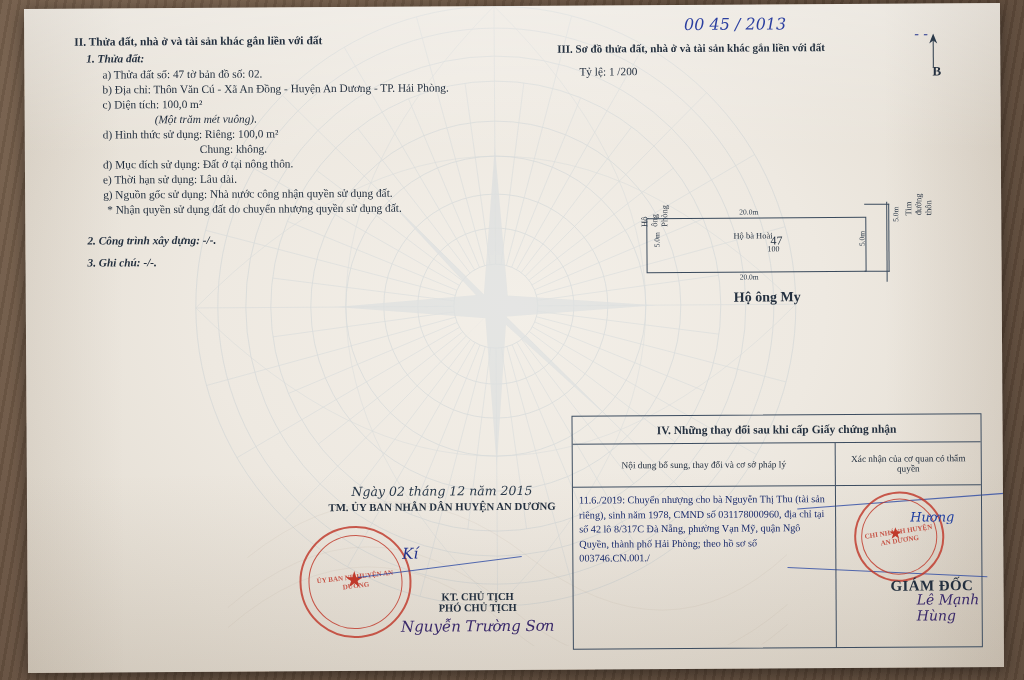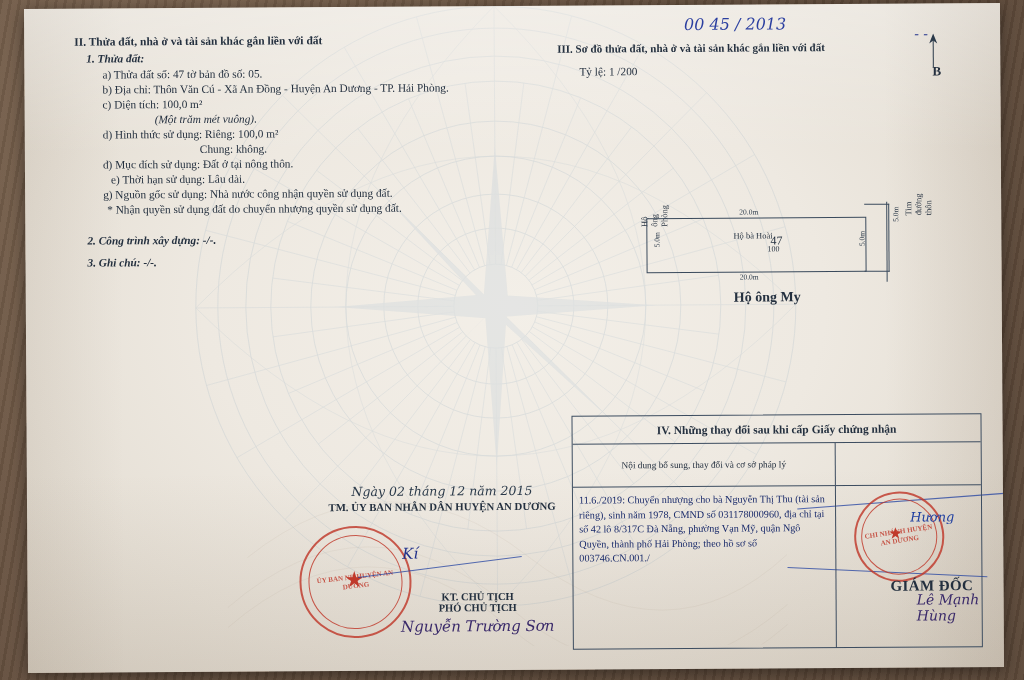--- a/index.html
+++ b/index.html
@@ -192,28 +192,28 @@
     </svg>
 
     <div class="content">
 
       <div class="topnote" style="left:660px;top:10px;">00 45 / 2013</div>
       <div class="ink" style="left:890px;top:22px;font-size:14px;">- -</div>
 
       <div class="sec-title" style="left:50px;top:27px;font-style:normal;">II. Thửa đất, nhà ở và tài sản khác gắn liền với đất</div>
       <div class="ln it bld" style="left:62px;top:44px;">1. Thửa đất:</div>
 
-      <div class="ln" style="left:78px;top:60px;">a) Thửa đất số:  47              tờ bản đồ số: 05.</div>
+      <div class="ln" style="left:78px;top:60px;">a) Thửa đất số:  47              tờ bản đồ số: 02.</div>
       <div class="ln" style="left:78px;top:75px;">b) Địa chỉ: Thôn Văn Cú - Xã An Đồng - Huyện An Dương - TP. Hải Phòng.</div>
       <div class="ln" style="left:78px;top:90px;">c) Diện tích:  100,0 m²</div>
       <div class="ln it" style="left:130px;top:105px;">(Một trăm mét vuông).</div>
       <div class="ln" style="left:78px;top:120px;">d) Hình thức sử dụng:  Riêng:   100,0 m²</div>
       <div class="ln" style="left:175px;top:135px;">Chung:   không.</div>
       <div class="ln" style="left:78px;top:150px;">đ) Mục đích sử dụng: Đất ở tại nông thôn.</div>
-      <div class="ln" style="left:78px;top:165px;margin-left:8px;">e) Thời hạn sử dụng: Lâu dài.</div>
+      <div class="ln" style="left:78px;top:165px;">e) Thời hạn sử dụng: Lâu dài.</div>
       <div class="ln" style="left:78px;top:180px;">g) Nguồn gốc sử dụng: Nhà nước công nhận quyền sử dụng đất.</div>
       <div class="ln" style="left:82px;top:195px;">* Nhận quyền sử dụng đất do chuyển nhượng quyền sử dụng đất.</div>
 
       <div class="ln it bld" style="left:62px;top:226px;">2. Công trình xây dựng: -/-.</div>
       <div class="ln it bld" style="left:62px;top:248px;">3. Ghi chú: -/-.</div>
 
       <div class="rtitle" style="left:533px;top:37px;">III. Sơ đồ thửa đất, nhà ở và tài sản khác gắn liền với đất</div>
       <div class="ln" style="left:555px;top:60px;">Tỷ lệ: 1 /200</div>
 
       <svg style="position:absolute;left:898px;top:30px;width:22px;height:42px;" viewBox="0 0 22 42">
@@ -237,20 +237,21 @@
       <div class="dim vert" style="left:627px;top:227px;">5.0m</div>
       <div class="dim vert" style="left:832px;top:227px;">5.0m</div>
       <div class="dim vert" style="left:866px;top:203px;">5.0m</div>
       <div style="position:absolute;left:745px;top:229px;font-size:12px;">47</div>
       <div style="position:absolute;left:742px;top:240px;font-size:8px;">100</div>
 
       <div id="tableIV">
         <div class="hdr">IV. Những thay đổi sau khi cấp Giấy chứng nhận</div>
         <div class="colhdr">
           <div class="c1">Nội dung bổ sung, thay đổi và cơ sở pháp lý</div>
+          <div class="c2">Xác nhận của cơ quan có thẩm quyền</div>
         </div>
         <div class="body">
           <div class="b1">
             <div class="hw">11.6./2019: Chuyển nhượng cho bà Nguyễn Thị Thu (tài sản riêng), sinh năm 1978, CMND số 031178000960, địa chỉ tại số 42 lô 8/317C Đà Nẵng, phường Vạn Mỹ, quận Ngô Quyền, thành phố Hải Phòng; theo hồ sơ số 003746.CN.001./</div>
           </div>
           <div class="b2">
             <div class="stamp" style="left:18px;top:6px;width:86px;height:86px;">
               <div class="inner">CHI NHÁNH HUYỆN AN DƯƠNG</div>
             </div>
             <div class="star" style="left:52px;top:38px;">★</div>

